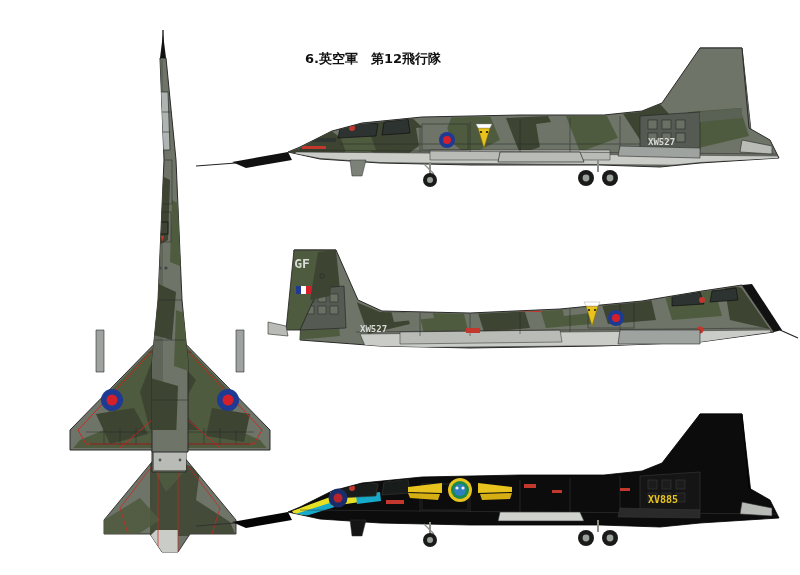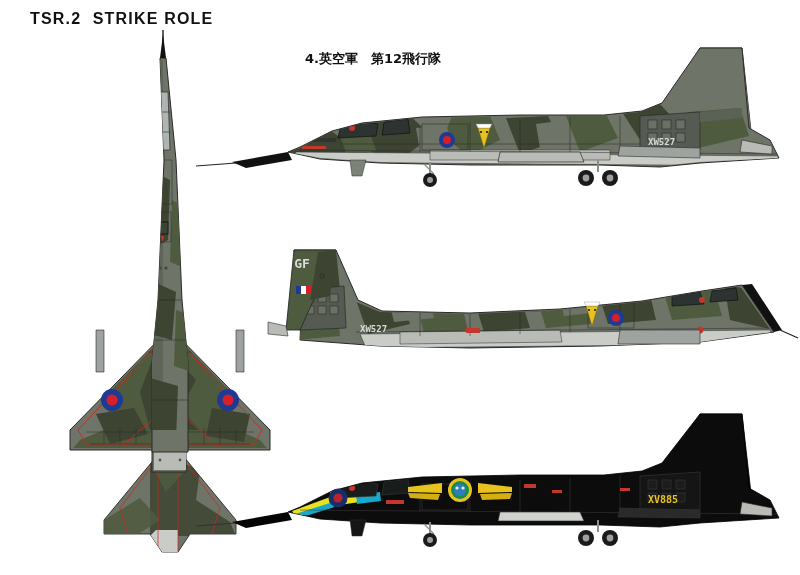--- a/index.html
+++ b/index.html
@@ -13,22 +13,21 @@
   #cap1{left:305px;top:50px;}
   #cap2{left:305px;top:410px;}
   svg{position:absolute;left:0;top:0;}
   .lbl{font-family:"DejaVu Sans Mono","Liberation Mono",monospace;font-weight:700;}
 </style>
 </head>
 <body>
 
 <div class="sheet">
 
-  <div id="title">TSR.2  STRIKE ROLE</div>
-  <div class="cap" id="cap1">4.英空軍　第12飛行隊</div>
+  <div class="cap" id="cap1">6.英空軍　第12飛行隊</div>
 
   <svg width="800" height="575" viewBox="0 0 800 575">
     <defs>
       <clipPath id="clipPlanFus">
         <path d="M160,60 L166,60 L176,160 L182,300 L188,360 L188,430 L152,430 L152,360 L158,300 L164,160 Z"></path>
       </clipPath>
       <clipPath id="clipPlanWing">
         <path d="M170,330 L268,430 L268,448 L186,448 L186,470 L154,470 L154,448 L72,448 L72,430 L170,330 Z"></path>
       </clipPath>
       <clipPath id="clipPlanTail">

